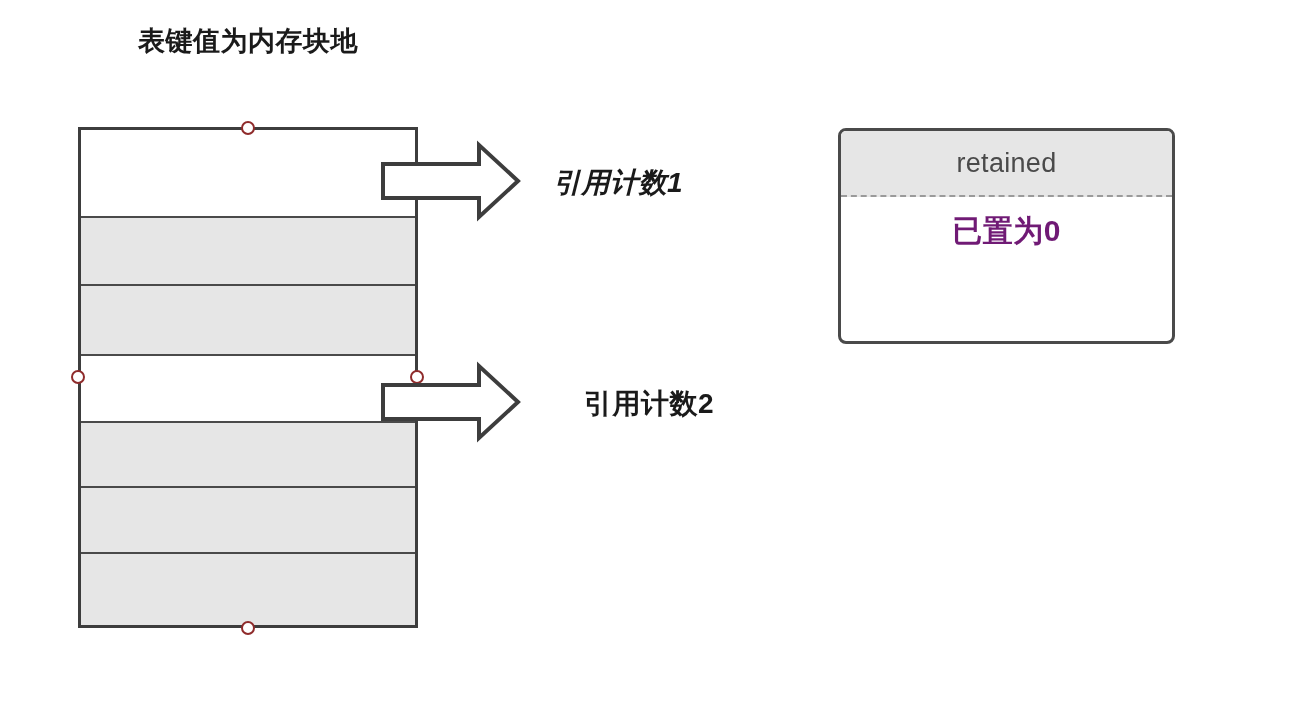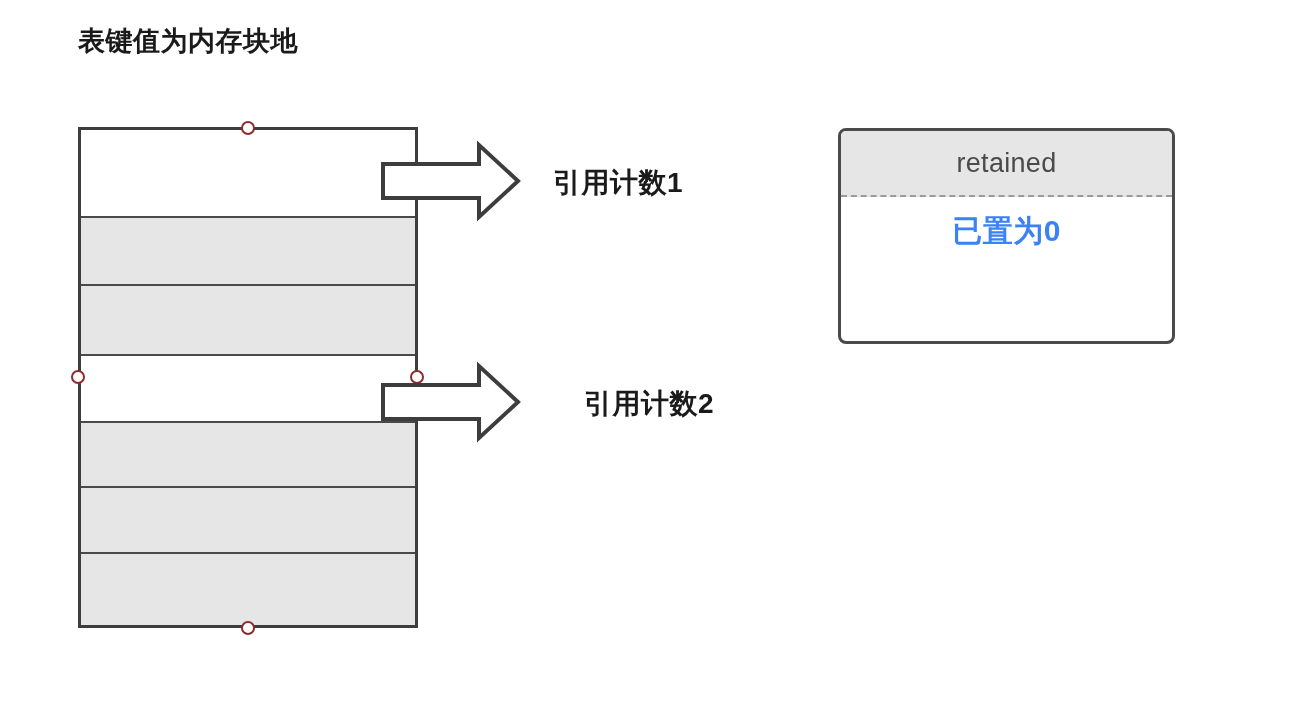--- a/index.html
+++ b/index.html
@@ -18,21 +18,21 @@
     position: absolute;
     inset: 0;
   }
 
   
   .table-title {
     position: absolute;
     left: 78px;
     top: 24px;
     width: 340px;
-    text-align: left;
+    text-align: center;
     font-size: 27px;
     font-weight: bold;
     color: #1a1a1a;
     line-height: 1.33;
     letter-spacing: 0.5px;
   }
   .table-title .line {
     display: block;
     white-space: nowrap;
   }
@@ -118,21 +118,21 @@
     font-size: 27px;
     color: #4a4a4a;
     letter-spacing: 0.3px;
   }
   .retain-body {
     display: flex;
     justify-content: center;
     padding-top: 14px;
     font-size: 30px;
     font-weight: bold;
-    color: #3b82f6;
+    color: #701a75;
     letter-spacing: 0.5px;
   }
 </style>
 </head>
 <body>
 
 <div class="canvas">
 
   <div class="table-title">
     <span class="line">表键值为内存块地</span>
@@ -151,21 +151,21 @@
   <div class="handle" style="left:241px; top:121px;"></div>
   <div class="handle" style="left:71px; top:370px;"></div>
   <div class="handle" style="left:410px; top:370px;"></div>
   <div class="handle" style="left:241px; top:621px;"></div>
 
   <div class="block-arrow" style="left:381px; top:142px;">
     <svg viewBox="0 0 140 78" xmlns="http://www.w3.org/2000/svg">
       <path d="M2,22 L98,22 L98,3 L137,39 L98,75 L98,56 L2,56 Z" fill="#ffffff" stroke="#3d3d3d" stroke-width="4" stroke-linejoin="miter"></path>
     </svg>
   </div>
-  <div class="arrow-label" style="left:553px; top:164px;">引用计数1</div>
+  <div class="arrow-label" style="left:553px; top:164px;font-style:italic;">引用计数1</div>
 
   <div class="block-arrow" style="left:381px; top:363px;">
     <svg viewBox="0 0 140 78" xmlns="http://www.w3.org/2000/svg">
       <path d="M2,22 L98,22 L98,3 L137,39 L98,75 L98,56 L2,56 Z" fill="#ffffff" stroke="#3d3d3d" stroke-width="4" stroke-linejoin="miter"></path>
     </svg>
   </div>
   <div class="arrow-label" style="left:584px; top:385px;">引用计数2</div>
 
   <div class="retain-card">
     <div class="retain-header">retained</div>

